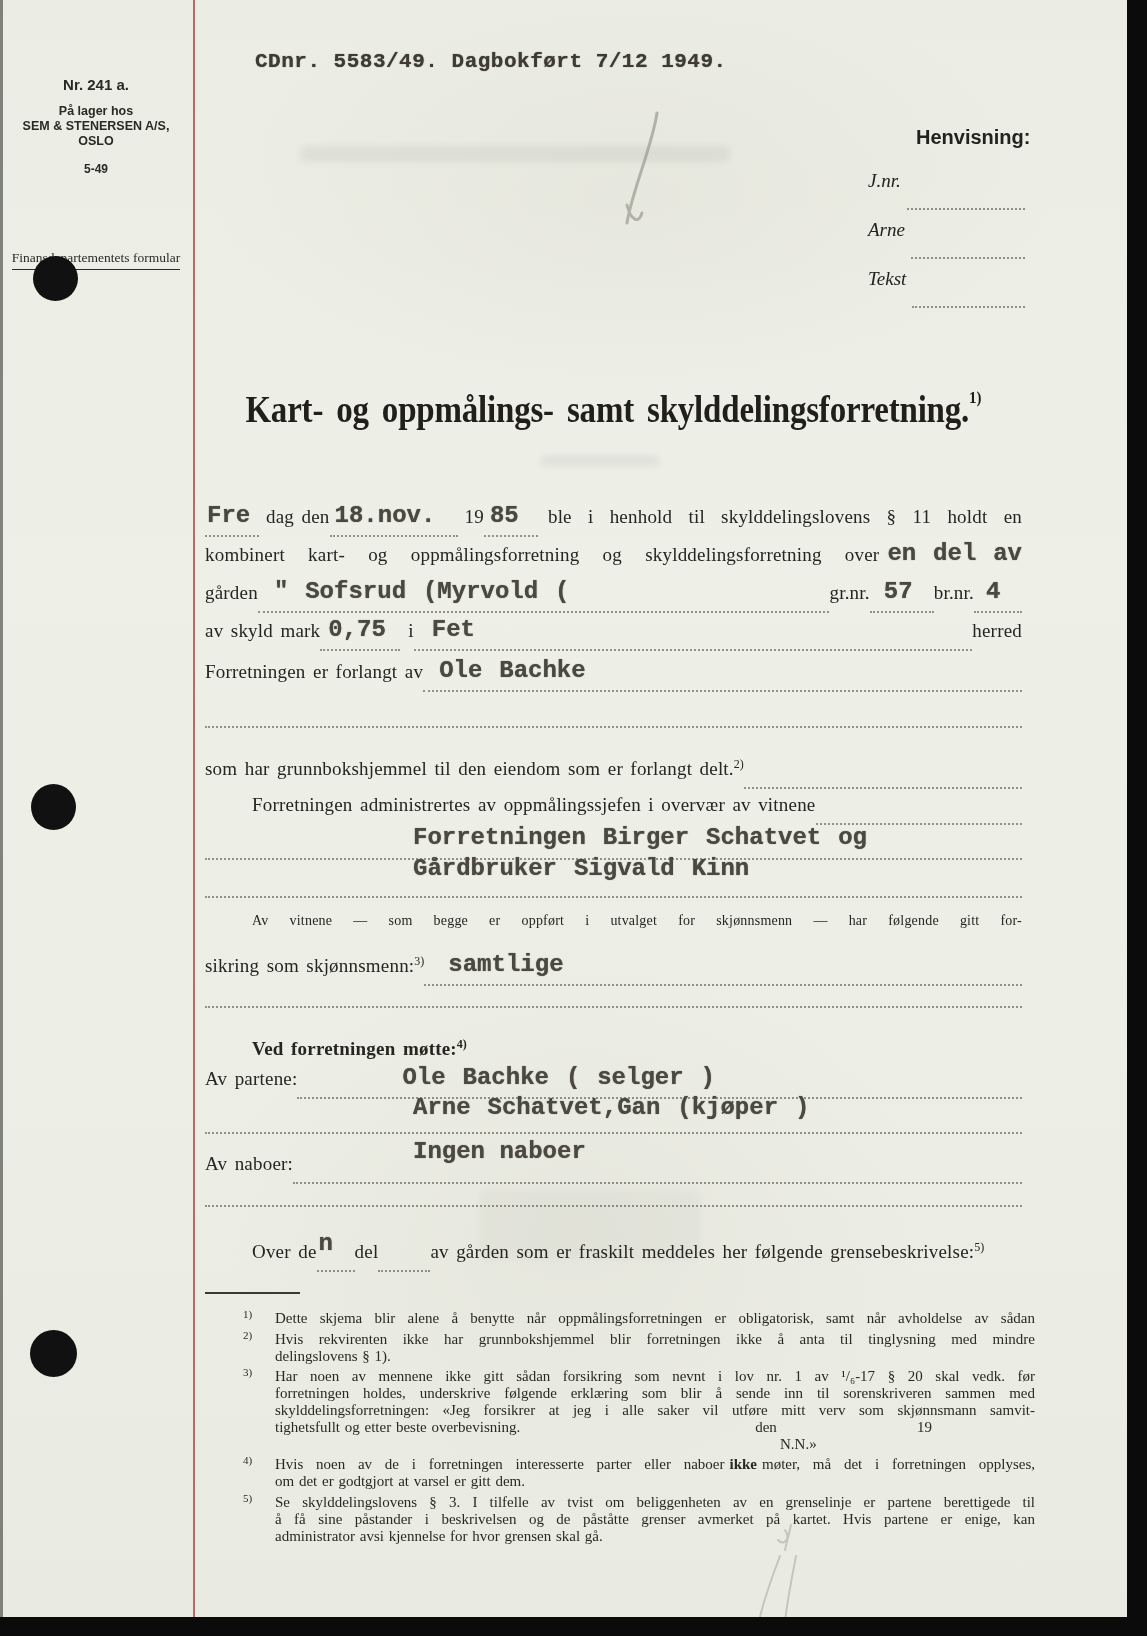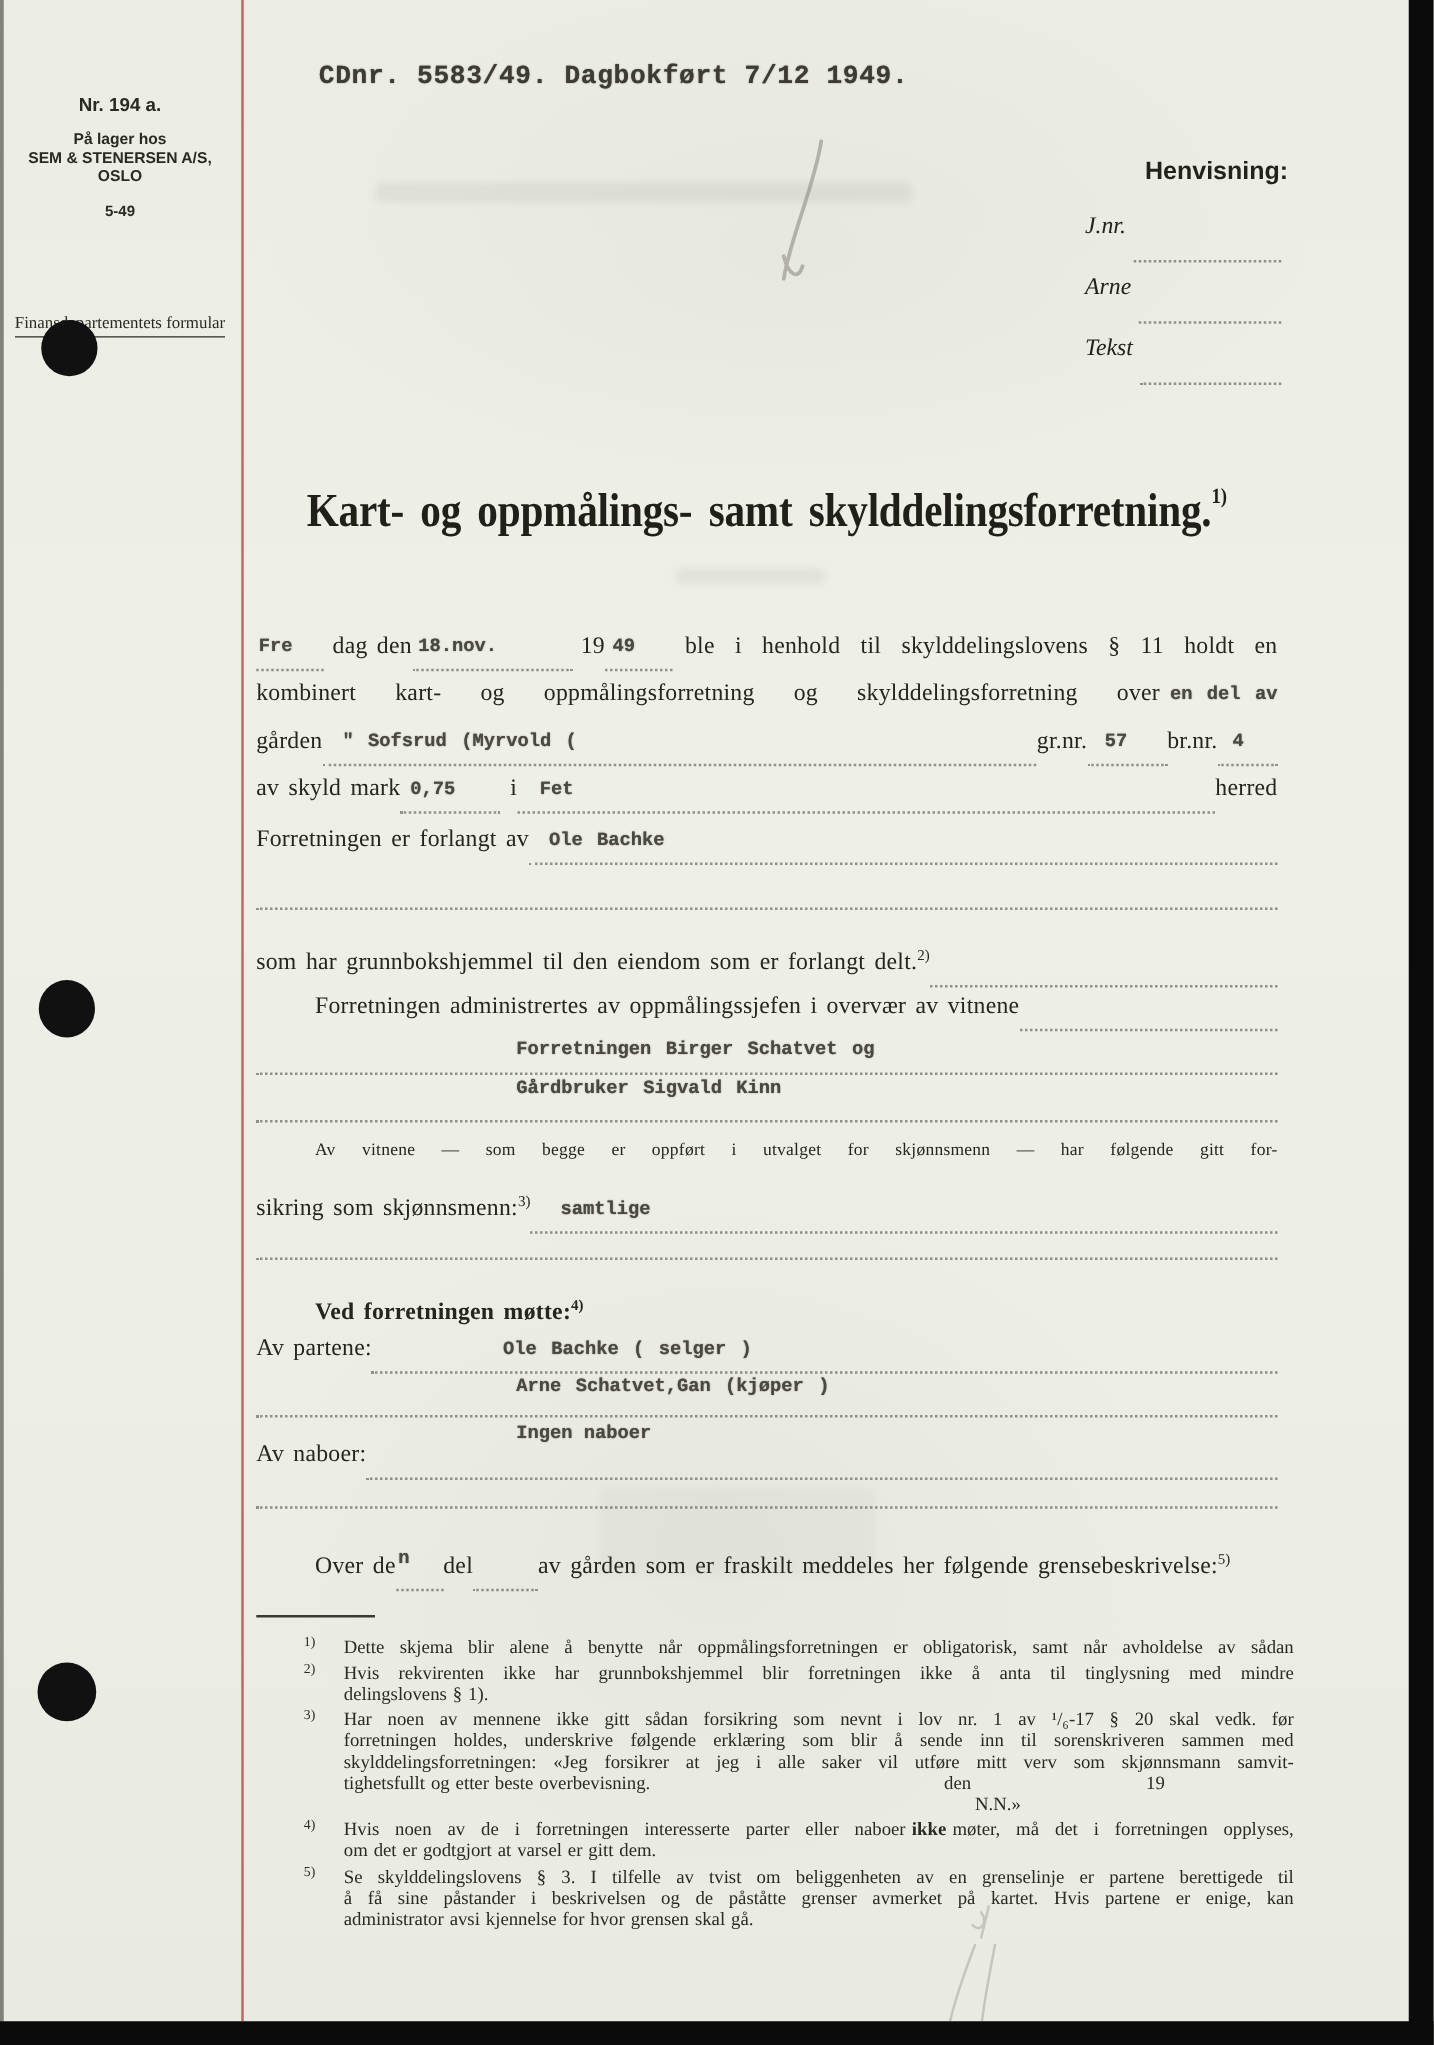--- a/index.html
+++ b/index.html
@@ -27,21 +27,21 @@
     color: #2a2a24; font-family: "Liberation Sans", sans-serif; }
   .m-no { font-weight: bold; font-size: 15px; margin-bottom: 11px; }
   .m-s1, .m-s2 { font-weight: bold; font-size: 12.5px; line-height: 15px; }
   .m-code { font-weight: bold; font-size: 12px; margin-top: 13px; }
   .m-issuer { font-family: "Liberation Serif", serif; font-size: 13.5px; margin-top: 74px;
     display: inline-block; border-bottom: 1.5px solid #2b2b26; padding-bottom: 3px; }
 
   
   .typed {
     font-family: "Liberation Mono", "DejaVu Sans Mono", monospace;
-    font-weight: bold; font-size: 15px; color: #4a4840; letter-spacing: 0;
+    font-weight: bold; font-size: 24px; color: #4a4840; letter-spacing: 0;
     display: inline-block; transform: translateY(-1px);
     text-shadow: 0 0 1px rgba(74,72,64,0.85);
     white-space: nowrap;
   }
   .cdnr { position: absolute; left: 255px; top: 50px;
     font-family: "Liberation Mono", "DejaVu Sans Mono", monospace;
     font-weight: bold; font-size: 21px; color: #3d3b33; letter-spacing: 0.5px;
     text-shadow: 0 0 1px rgba(61,59,51,0.85); }
 
   
@@ -91,21 +91,21 @@
 </head>
 <body>
 
 <div id="paper">
 
   <div class="ghost" style="left:300px; top:146px; width:430px; height:16px;"></div>
   <div class="ghost" style="left:540px; top:455px; width:120px; height:12px;"></div>
   <div class="ghost" style="left:480px; top:1190px; width:220px; height:70px; opacity:.5;"></div>
 
   <div class="margin-block">
-    <div class="m-no">Nr. 194 a.</div>
+    <div class="m-no">Nr. 241 a.</div>
     <div class="m-s1">På lager hos</div>
     <div class="m-s2">SEM &amp; STENERSEN A/S, OSLO</div>
     <div class="m-code">5-49</div>
     <div><span class="m-issuer">Finansdepartementets formular</span></div>
   </div>
 
   <div class="hole" style="left:33px; top:256px; width:45px; height:45px;"></div>
   <div class="hole" style="left:31px; top:784px; width:45px; height:46px;"></div>
   <div class="hole" style="left:30px; top:1330px; width:47px; height:47px;"></div>
 
@@ -136,21 +136,21 @@
 
   <div class="title">
     <span class="title-text"><span>Kart- og oppmålings- samt skylddelingsforretning.</span><sup class="sup">1)</sup></span>
   </div>
 
   <div class="fline" style="top:505px;">
     <span class="fill" style="width:54px;"><span class="typed" style="padding-left:2px;">Fre</span></span>
     <span class="lbl" style="padding-left:7px;">dag den</span>
     <span class="fill" style="width:128px;"><span class="typed" style="padding-left:5px;">18.nov.</span></span>
     <span class="lbl" style="padding-left:7px;">19</span>
-    <span class="fill" style="width:54px;"><span class="typed" style="padding-left:6px;">49</span></span>
+    <span class="fill" style="width:54px;"><span class="typed" style="padding-left:6px;">85</span></span>
     <span class="lbl grow just" style="padding-left:10px;">ble i henhold til skylddelingslovens § 11 holdt en</span>
   </div>
 
   <div class="fline" style="top:543px;">
     <span class="grow just">kombinert kart- og oppmålingsforretning og skylddelingsforretning over</span>
     <span class="typed" style="margin-left:8px;">en del av</span>
   </div>
 
   <div class="fline" style="top:581px;">
     <span class="lbl">gården</span>

